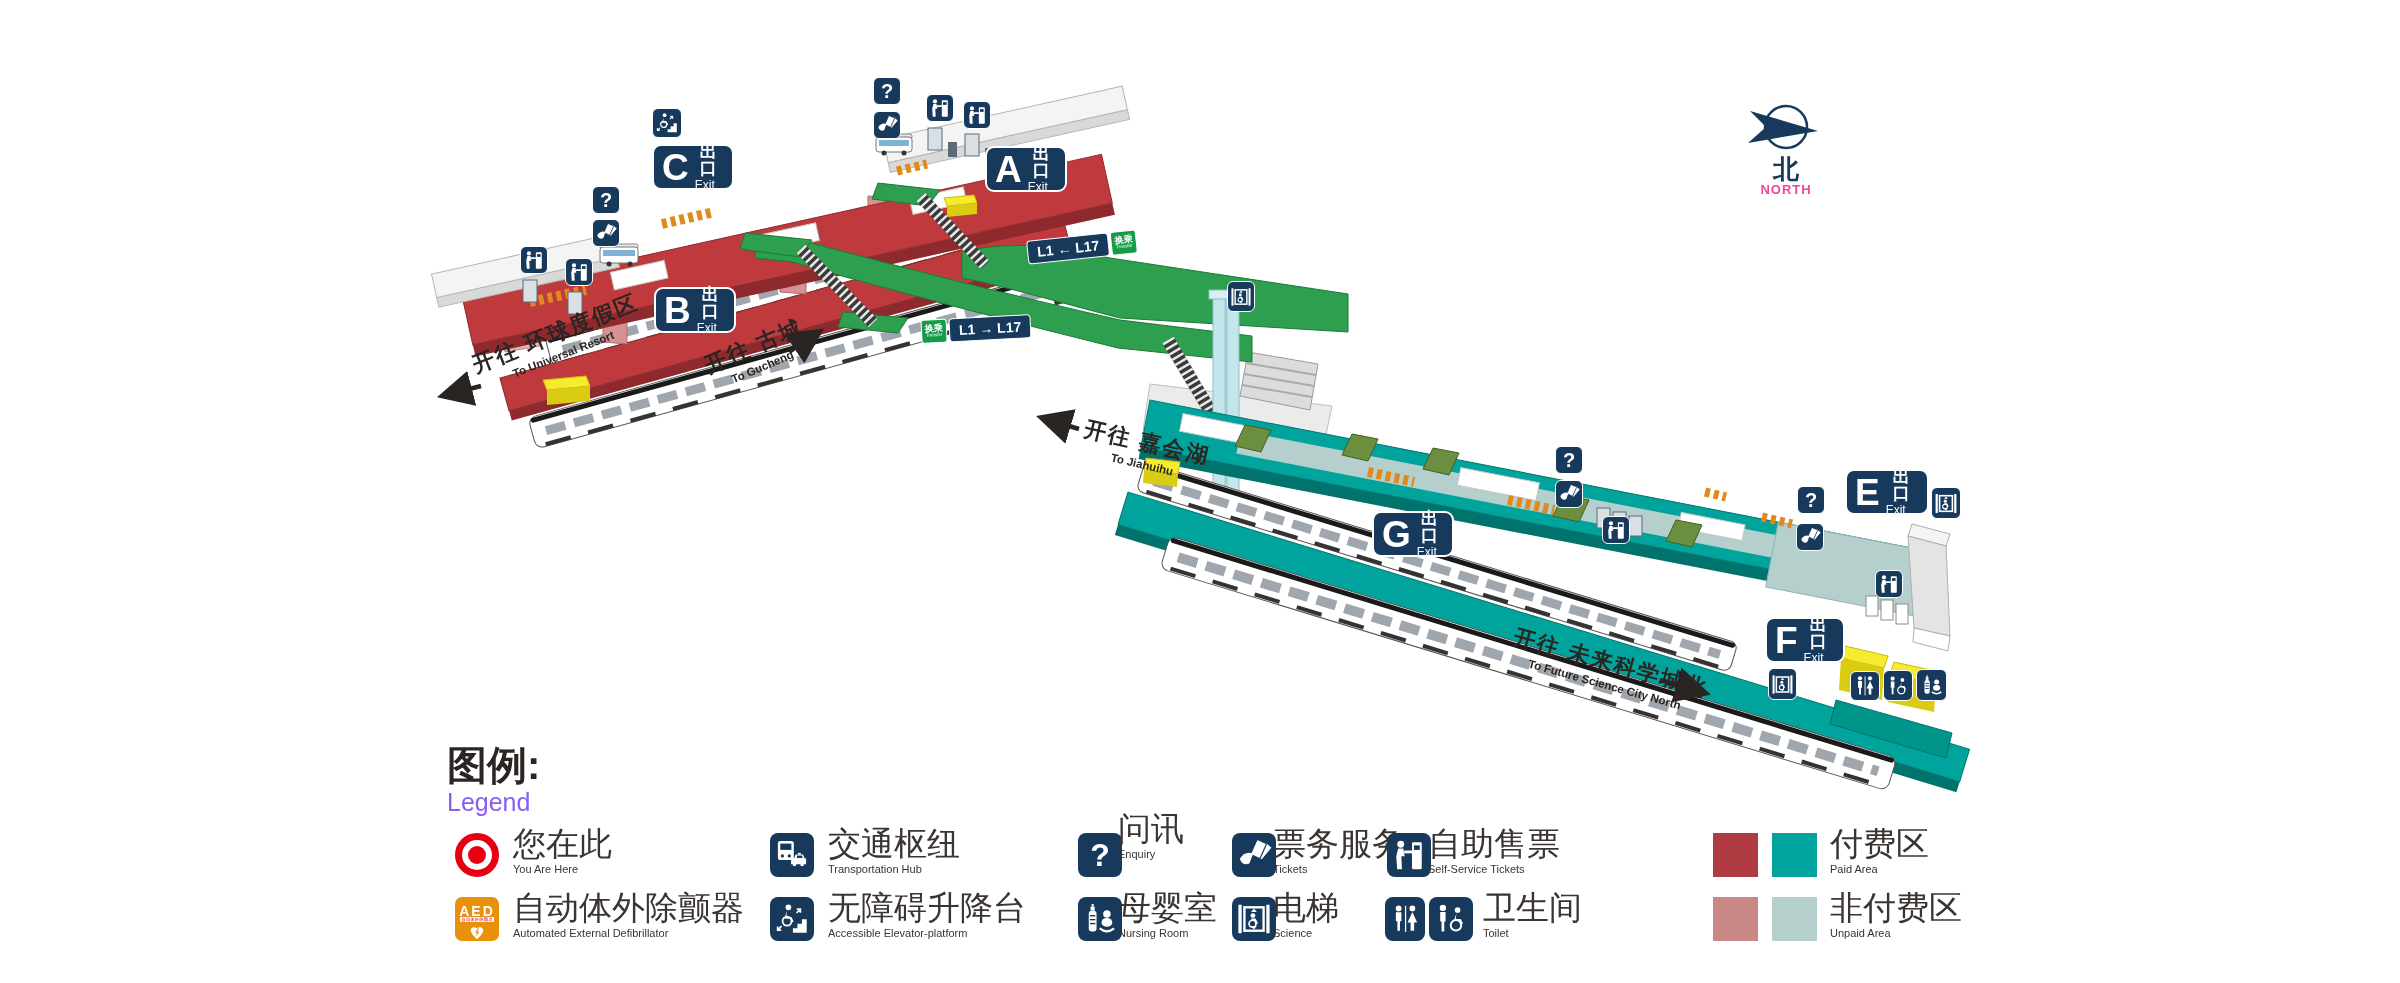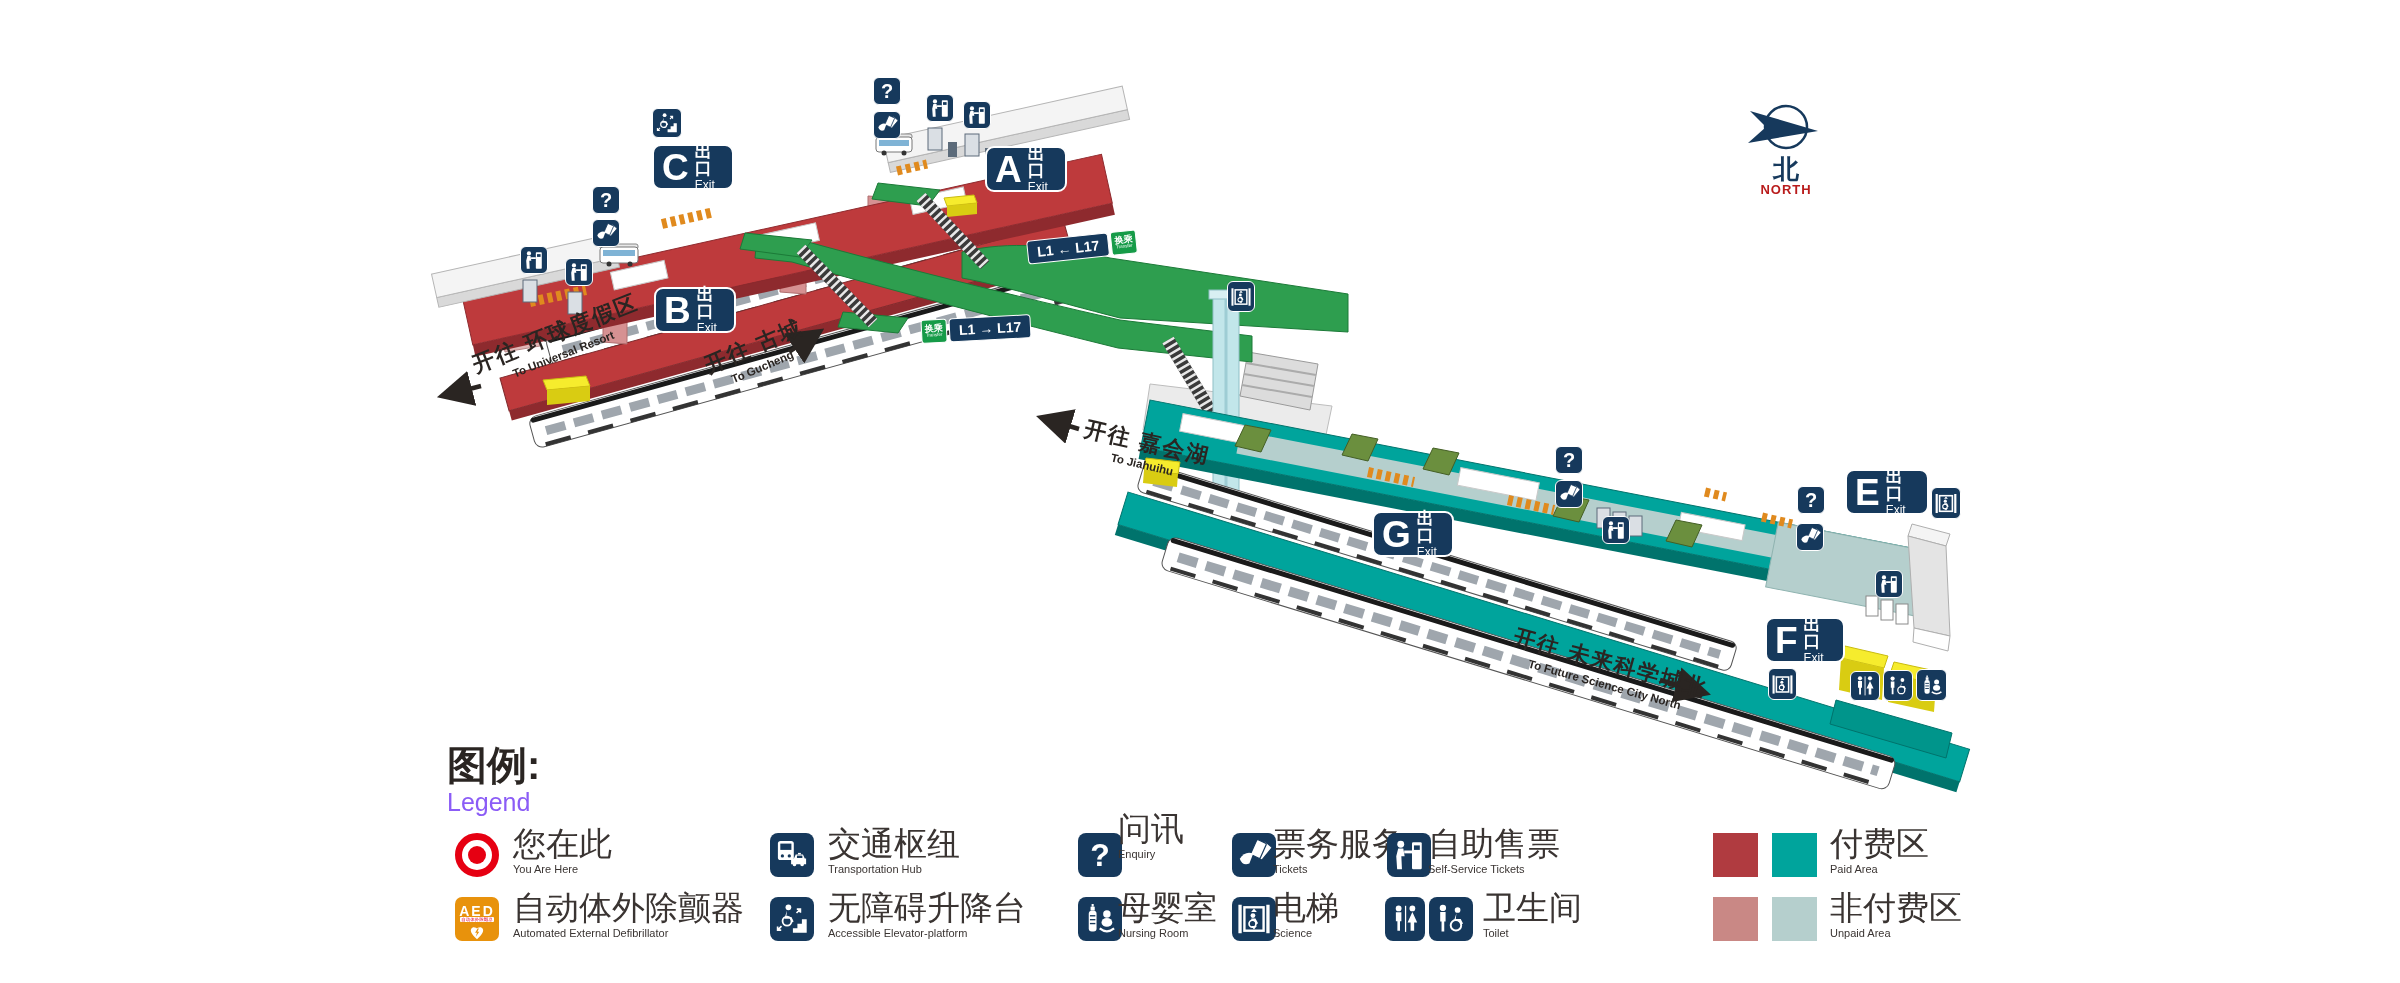--- a/index.html
+++ b/index.html
@@ -4,21 +4,21 @@
 <style>
   html,body{margin:0;padding:0;background:#fff;}
   .stage{position:relative;width:2400px;height:983px;background:#fff;overflow:hidden;
          font-family:"Liberation Sans","DejaVu Sans",sans-serif;}
   .art{position:absolute;left:0;top:0;}
   
   .exit-sign{position:absolute;display:flex;align-items:center;justify-content:center;gap:6px;
     background:#16395C;border:2px solid #fff;border-radius:9px;color:#fff;height:46px;
     box-sizing:border-box;padding:0 8px;}
   .exit-letter{font-size:37px;font-weight:bold;line-height:1;}
-  .exit-col{display:flex;flex-direction:column;align-items:flex-start;line-height:1;}
+  .exit-col{display:flex;flex-direction:column;align-items:flex-start;line-height:1;text-align:center;}
   .exit-cn{font-size:17px;font-weight:bold;letter-spacing:2px;}
   .exit-en{font-size:12px;margin-top:2px;}
   
   .tile{position:absolute;background:#16395C;border:1.5px solid #fff;border-radius:6px;
     display:flex;align-items:center;justify-content:center;color:#fff;box-sizing:border-box;}
   .tile.q{font-weight:bold;font-size:20px;}
   .tile.lg{border:none;border-radius:8px;}
   .tile.lg.q{font-size:32px;}
   
   .tsign{position:absolute;display:flex;align-items:stretch;gap:2px;}
@@ -28,21 +28,21 @@
     display:flex;flex-direction:column;align-items:center;justify-content:center;padding:1px 3px;}
   .tag-cn{font-size:9px;font-weight:bold;line-height:1.1;white-space:nowrap;}
   .tag-en{font-size:4.5px;line-height:1.1;white-space:nowrap;}
   
   .dir{position:absolute;display:flex;flex-direction:column;align-items:center;color:#2A2522;
     transform-origin:left top;white-space:nowrap;}
   .dir-cn{font-size:22px;font-weight:bold;letter-spacing:2px;}
   .dir-en{font-size:11.5px;font-weight:bold;margin-top:1px;}
   
   .north-cn{position:absolute;color:#16395C;font-size:26px;font-weight:bold;text-align:center;}
-  .north-en{position:absolute;color:#b91c1c;font-size:13px;font-weight:bold;letter-spacing:1px;text-align:center;}
+  .north-en{position:absolute;color:#ec4899;font-size:13px;font-weight:bold;letter-spacing:1px;text-align:center;}
   
   .lg-title-cn{position:absolute;font-size:40px;color:#2A2522;font-weight:600;}
   .lg-title-en{position:absolute;font-size:25px;color:#8b5cf6;}
   .lg-text{position:absolute;display:flex;flex-direction:column;color:#3A3432;}
   .lg-cn{font-size:33px;line-height:27px;font-family:Liberation Serif, serif;}
   .lg-en{font-size:11px;line-height:19px;margin-top:2px;}
   .swatch{position:absolute;width:45px;height:44px;}
   .target{position:absolute;width:44px;height:44px;border:7px solid #E60012;border-radius:50%;
     box-sizing:border-box;display:flex;align-items:center;justify-content:center;background:#fff;}
   .target .dot{width:18px;height:18px;border-radius:50%;background:#E60012;}

